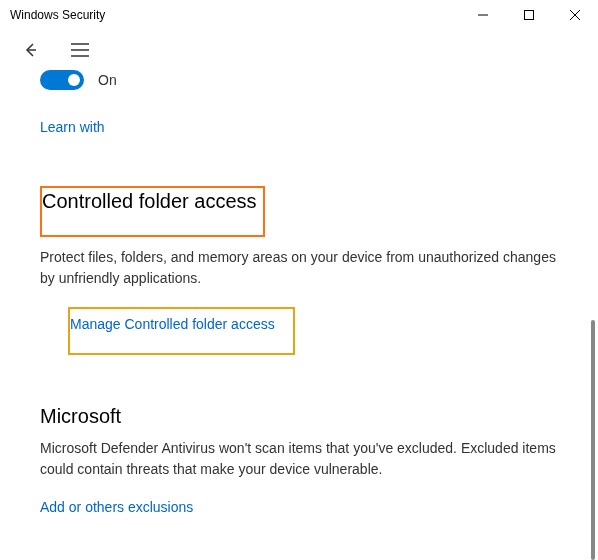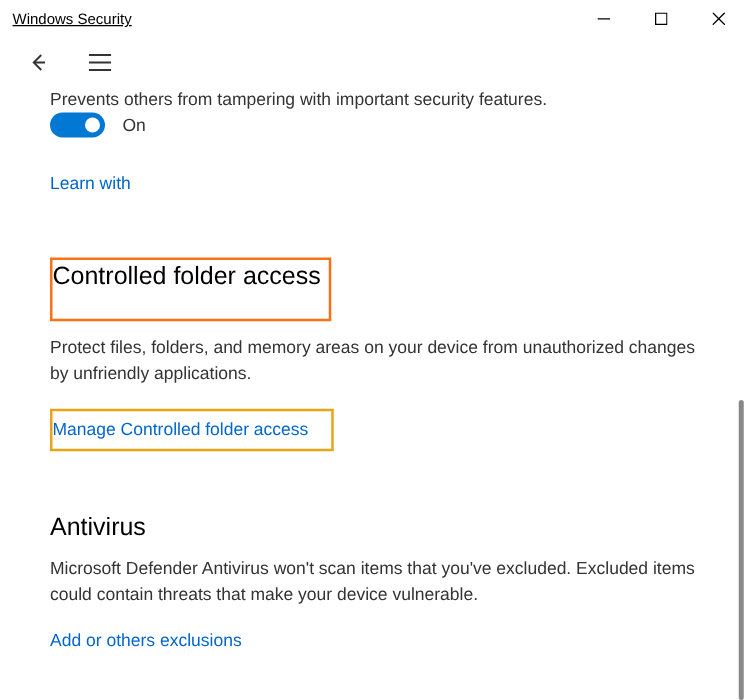--- a/index.html
+++ b/index.html
@@ -13,21 +13,20 @@
       height: 560px;
       background: #fff;
       overflow: hidden;
       position: relative;
     }
     .titlebar {
       display: flex;
       align-items: center;
       height: 30px;
       padding-left: 10px;
-      text-decoration: underline;
     }
     .titlebar-title {
       font-size: 12px;
       color: #000;
     }
     .window-controls {
       margin-left: auto;
       display: flex;
     }
     .win-btn {
@@ -120,22 +119,23 @@
     .section-link {
       margin-top: 18px;
     }
     .highlight-red {
       border: 2px solid #f97316;
       padding: 2px 6px 22px 0px;
       display: inline-block;
     }
     .highlight-yellow {
       border: 2px solid #e8a317;
-      padding: 6px 18px 6px 0px;
-      display: inline-block;
+      padding: 6px 18px 20px 0px;
+      display: inline-block;
+      margin-left: 28px;
     }
     .scrollbar-track {
       position: absolute;
       right: 1px;
       top: 40px;
       width: 14px;
       height: 520px;
     }
     .scrollbar-thumb {
       position: absolute;
@@ -183,21 +183,20 @@
     <svg width="18" height="14" viewBox="0 0 18 14">
         <line x1="0" y1="1" x2="18" y2="1" stroke="#333" stroke-width="1.5"></line>
         <line x1="0" y1="7" x2="18" y2="7" stroke="#333" stroke-width="1.5"></line>
         <line x1="0" y1="13" x2="18" y2="13" stroke="#333" stroke-width="1.5"></line>
       </svg>
   </div>
 </div>
 
 <div class="content">
 
-  <div class="desc-text">Prevents others from tampering with important security features.</div>
 
   <div class="toggle-row">
     <div class="toggle">
       <div class="toggle-knob"></div>
     </div>
     <span class="toggle-label">On</span>
   </div>
 
   <div class="learn-more">
     <span class="link">Learn with</span>
@@ -209,21 +208,21 @@
     </div>
     <div class="section-desc">Protect files, folders, and memory areas on your device from unauthorized changes by unfriendly applications.</div>
     <div class="section-link">
       <span class="highlight-yellow">
         <span class="link">Manage Controlled folder access</span>
       </span>
     </div>
   </div>
 
   <div class="section">
-    <span class="section-title">Antivirus</span>
+    <span class="section-title">Microsoft</span>
     <div class="section-desc">Microsoft Defender Antivirus won't scan items that you've excluded. Excluded items could contain threats that make your device vulnerable.</div>
     <div class="section-link">
       <span class="link">Add or others exclusions</span>
     </div>
   </div>
 
 </div>
 
 <div class="scrollbar-track">
   <div class="scrollbar-thumb"></div>

